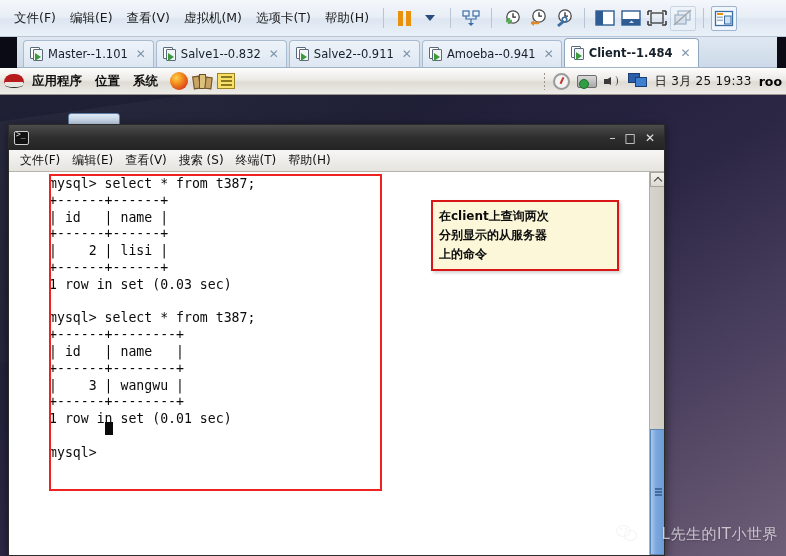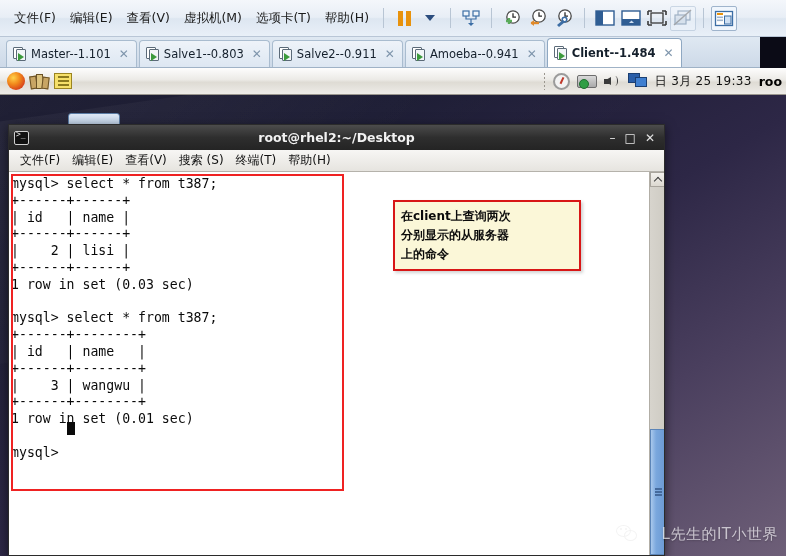--- a/index.html
+++ b/index.html
@@ -34,21 +34,21 @@
   
   .ico-pause { display: flex; gap: 3px; }
   .ico-pause i { display: block; width: 5px; height: 15px; background: #e8920c; }
   .ico-caret {
     width: 0; height: 0; border-left: 5px solid transparent; border-right: 5px solid transparent;
     border-top: 6px solid #2b4d7e;
   }
 
   
   #vm-tabbar {
-    position: absolute; left: 0; top: 37px; width: 760px; height: 31px;
+    position: absolute; left: 17px; top: 37px; width: 760px; height: 31px;
     background: linear-gradient(to bottom, #dfe8f2, #cdd9e8);
     border-bottom: 1px solid #9fb2c6;
     display: flex; align-items: flex-end; padding-left: 6px;
   }
   .vmtab {
     height: 27px; display: flex; align-items: center; gap: 5px;
     padding: 0 7px 0 6px; margin-right: 2px;
     background: linear-gradient(to bottom, #eef3f9, #dde7f2);
     border: 1px solid #a9bccf; border-bottom: none;
     border-radius: 4px 4px 0 0;
@@ -174,21 +174,21 @@
   .wbtns { margin-left: auto; display: flex; align-items: center; gap: 9px; padding-right: 4px; z-index: 2; }
   .wbtn { color: #e4e4e4; font-size: 12px; line-height: 1; font-family: "DejaVu Sans", sans-serif; }
   #term-menubar {
     height: 22px; flex: 0 0 auto;
     background: linear-gradient(to bottom, #f7f6f4, #e6e4df);
     border-bottom: 1px solid #b5b2ab;
     display: flex; align-items: center; padding-left: 5px;
   }
   .tmenu { font-size: 12px; color: #101010; padding: 1px 6px; white-space: nowrap; }
   #term-body {
-    flex: 1 1 auto; position: relative; background: #ffffff; display: flex; overflow: hidden;
+    flex: 1 1 auto; position: relative; background: #ffffff; display: flex; overflow: hidden; padding-left: 38px;
   }
   #term-screen {
     flex: 1 1 auto; position: relative; padding: 2px 0 0 0; overflow: hidden;
   }
   #term-text {
     font-family: "DejaVu Sans Mono", "Liberation Mono", monospace;
     font-size: 13.2px; line-height: 16.8px; color: #0a0a0a;
     white-space: pre; padding-left: 2px; margin-top: 2px;
   }
   .cursor {
@@ -383,21 +383,21 @@
     </span>
     <span>Master--1.101</span>
     <span class="tabclose">✕</span>
   </div>
   <div class="vmtab">
     <span class="vmicon">
       <span class="box"></span>
         <span class="box2"></span>
         <span class="play"></span>
     </span>
-    <span>Salve1--0.803</span>
+    <span>Salve1--0.832</span>
     <span class="tabclose">✕</span>
   </div>
   <div class="vmtab">
     <span class="vmicon">
       <span class="box"></span>
         <span class="box2"></span>
         <span class="play"></span>
     </span>
     <span>Salve2--0.911</span>
     <span class="tabclose">✕</span>
@@ -416,20 +416,29 @@
       <span class="box"></span>
         <span class="box2"></span>
         <span class="play"></span>
     </span>
     <span>Client--1.484</span>
     <span class="tabclose">✕</span>
   </div>
 </div>
 
 <div id="gnome-panel">
+  <div class="gp-left">
+    <span class="redhat-logo">
+      <span class="hat"></span>
+        <span class="brim"></span>
+    </span>
+    <span class="gp-menu">应用程序</span>
+    <span class="gp-menu">位置</span>
+    <span class="gp-menu">系统</span>
+  </div>
   <div class="gp-applets">
     <span class="ff"></span>
     <span class="books">
       <i style="left:0;height:13px;transform:rotate(-8deg)"></i>
       <i style="left:6px;height:15px;background:#dcc27e"></i>
       <i style="left:12px;height:12px;transform:rotate(7deg)"></i>
     </span>
     <span class="notes"></span>
   </div>
   <div class="gp-right">
@@ -451,21 +460,20 @@
 </div>
 
 <div id="desktop">
 
   <div id="bg-window"></div>
 
   <div id="terminal">
 
     <div id="term-titlebar">
       <span class="ticon"></span>
-      <span id="term-title">root@rhel2:~/Desktop</span>
       <span class="wbtns">
         <span class="wbtn">–</span>
         <span class="wbtn">□</span>
         <span class="wbtn">✕</span>
       </span>
     </div>
 
     <div id="term-menubar">
       <span class="tmenu">文件(F)</span>
       <span class="tmenu">编辑(E)</span>

